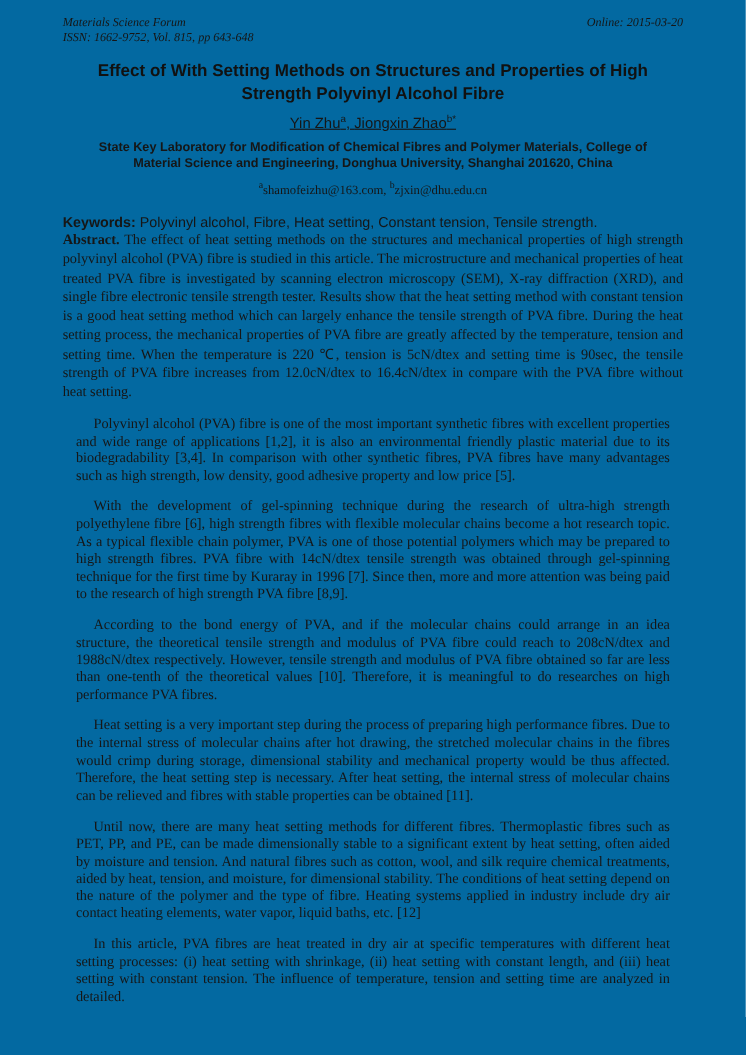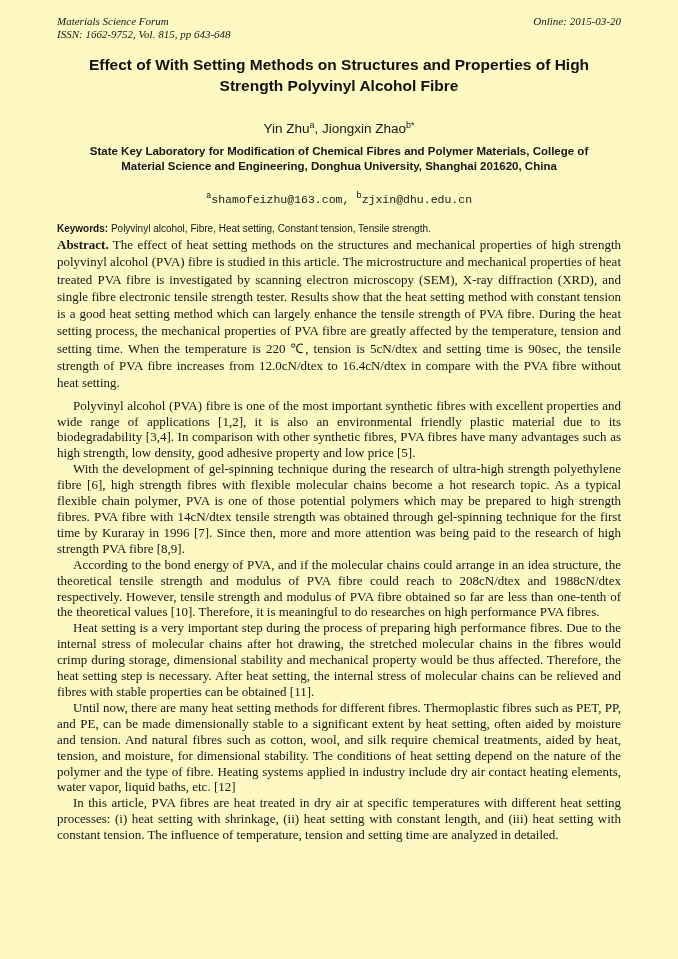--- a/index.html
+++ b/index.html
@@ -13,21 +13,21 @@
     overflow: hidden;
     color: #161616;
     font-family: "Liberation Serif", serif;
     -webkit-font-smoothing: antialiased;
   }
   .page {
     box-sizing: border-box;
     width: 678px;
     height: 959px;
     padding: 15px 57px 0 57px;
-    background: #fef9c3;
+    background: #0369a1;
   }
   
   .journal-header {
     display: flex;
     justify-content: space-between;
     align-items: flex-start;
     font-style: italic;
     font-size: 11px;
     line-height: 13px;
   }
@@ -38,71 +38,72 @@
     margin: 13px auto 0 auto;
     max-width: 556px;
     text-align: center;
     font-family: "Liberation Sans", sans-serif;
     font-weight: bold;
     font-size: 15.5px;
     line-height: 21px;
     color: #111111;
   }
   .authors {
-    margin-top: 24px;
+    margin-top: 7px;
     text-align: center;
     font-family: "Liberation Sans", sans-serif;
     font-size: 13.5px;
     line-height: 17px;
+    text-decoration: underline;
   }
   .authors sup, .emails sup {
     font-size: 9px;
     line-height: 0;
   }
   .affiliation {
     margin: 7px auto 0 auto;
     max-width: 545px;
     text-align: center;
     font-family: "Liberation Sans", sans-serif;
     font-size: 11.5px;
     line-height: 15px;
     font-weight: bold;
   }
   .emails {
-    margin-top: 19px;
+    margin-top: 9px;
     text-align: center;
-    font-family: Liberation Mono, monospace;
+    font-family: Liberation Serif, serif;
     font-size: 11.5px;
     line-height: 14px;
   }
   
   .keywords {
     margin-top: 15px;
     font-family: "Liberation Sans", sans-serif;
-    font-size: 10px;
+    font-size: 13px;
     line-height: 14px;
   }
   .keywords .kw-label { font-weight: bold; }
   
   .abstract {
     font-size: 13px;
     line-height: 17.3px;
     text-align: justify;
   }
   .abstract .abs-label { font-weight: bold; }
   
   .section-heading {
     margin-top: 17px;
     font-weight: bold;
     font-size: 13px;
     line-height: 16px;
   }
   .body-text { margin-top: 6px; }
   .body-text p {
-    margin: 0;
+    margin: 12px;
     font-size: 13px;
     line-height: 15.9px;
     text-align: justify;
     text-indent: 16px;
   }
 </style>
 </head>
 <body>
 
 <div class="page">

